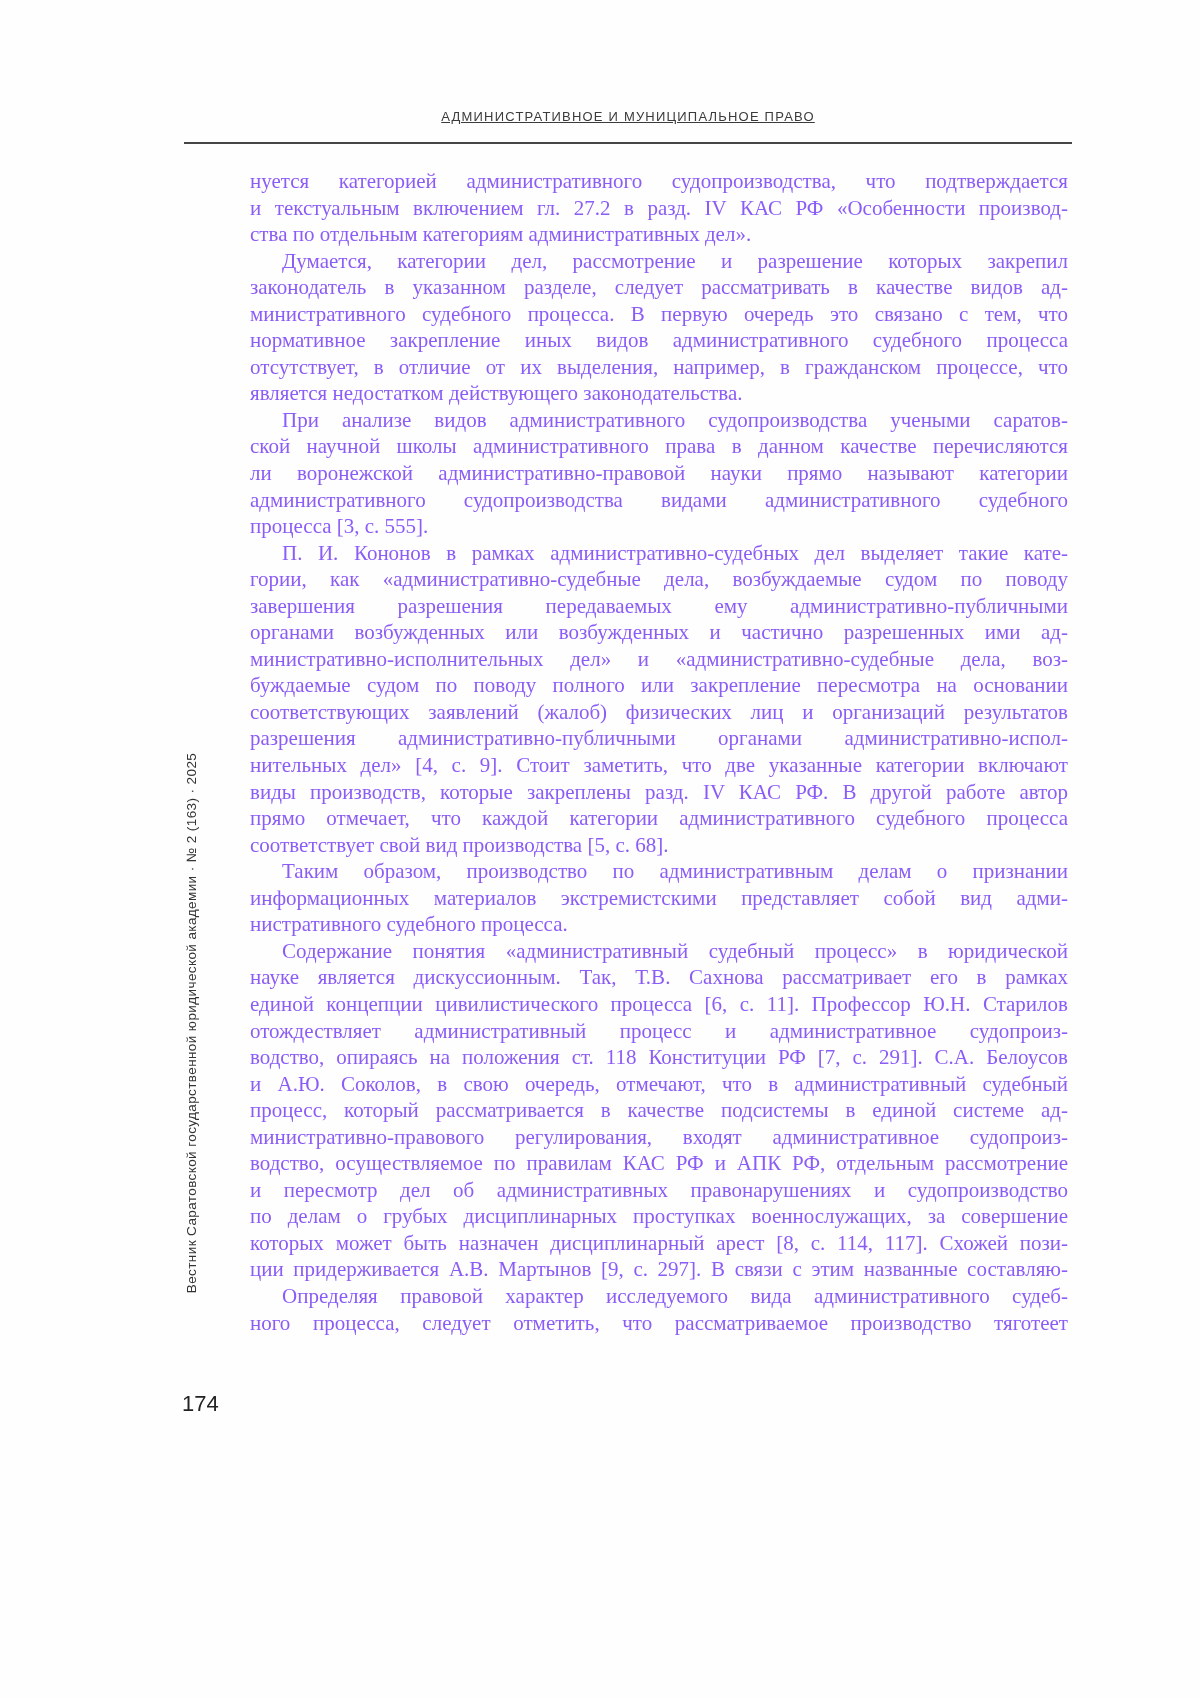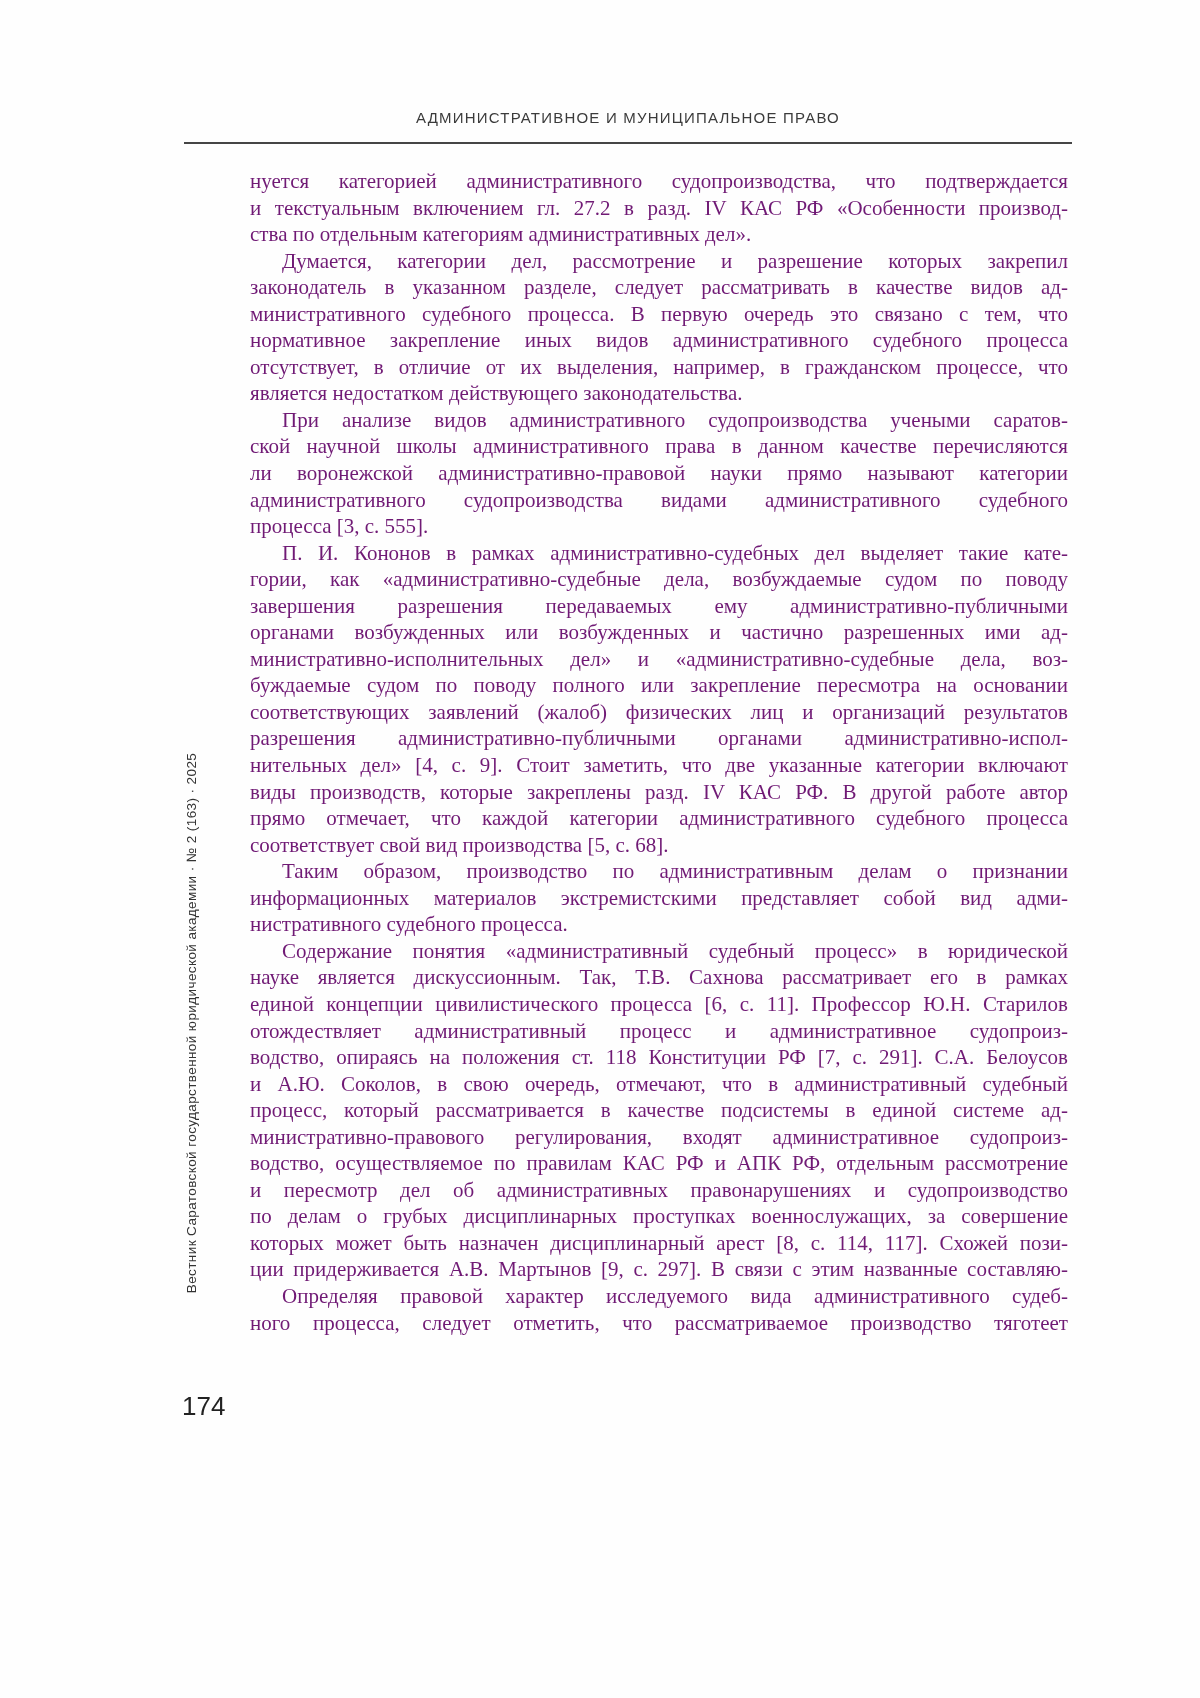--- a/index.html
+++ b/index.html
@@ -15,41 +15,42 @@
     overflow: hidden;
     font-family: "Liberation Serif", serif;
   }
   .running-head {
     position: absolute;
     left: 184px;
     top: 109px;
     width: 888px;
     text-align: center;
     font-family: "Liberation Sans", sans-serif;
-    font-size: 15px;
+    font-size: 13px;
     letter-spacing: 1.2px;
     color: #3b3b3b;
     white-space: nowrap;
+    text-decoration: underline;
   }
   .header-rule {
     position: absolute;
     left: 184px;
     top: 142px;
     width: 888px;
     height: 2px;
     background: #454545;
   }
   .article-body {
     position: absolute;
     left: 250px;
     top: 168px;
     width: 818px;
     font-size: 21px;
     line-height: 26.55px;
-    color: #701a75;
+    color: #8b5cf6;
     text-align: justify;
   }
   .line {
     text-align-last: justify;
     white-space: normal;
   }
   .line.indent {
     padding-left: 32px;
   }
   .line.last {
@@ -65,21 +66,21 @@
     font-size: 13.5px;
     letter-spacing: 0.4px;
     color: #333333;
     white-space: nowrap;
   }
   .page-number {
     position: absolute;
     left: 182px;
     top: 1391px;
     font-family: "Liberation Sans", sans-serif;
-    font-size: 26px;
+    font-size: 22px;
     color: #222222;
   }
 </style>
 </head>
 <body>
 
 <div class="page">
   <div class="running-head">АДМИНИСТРАТИВНОЕ И МУНИЦИПАЛЬНОЕ ПРАВО</div>
   <div class="header-rule"></div>
   <div class="article-body">

